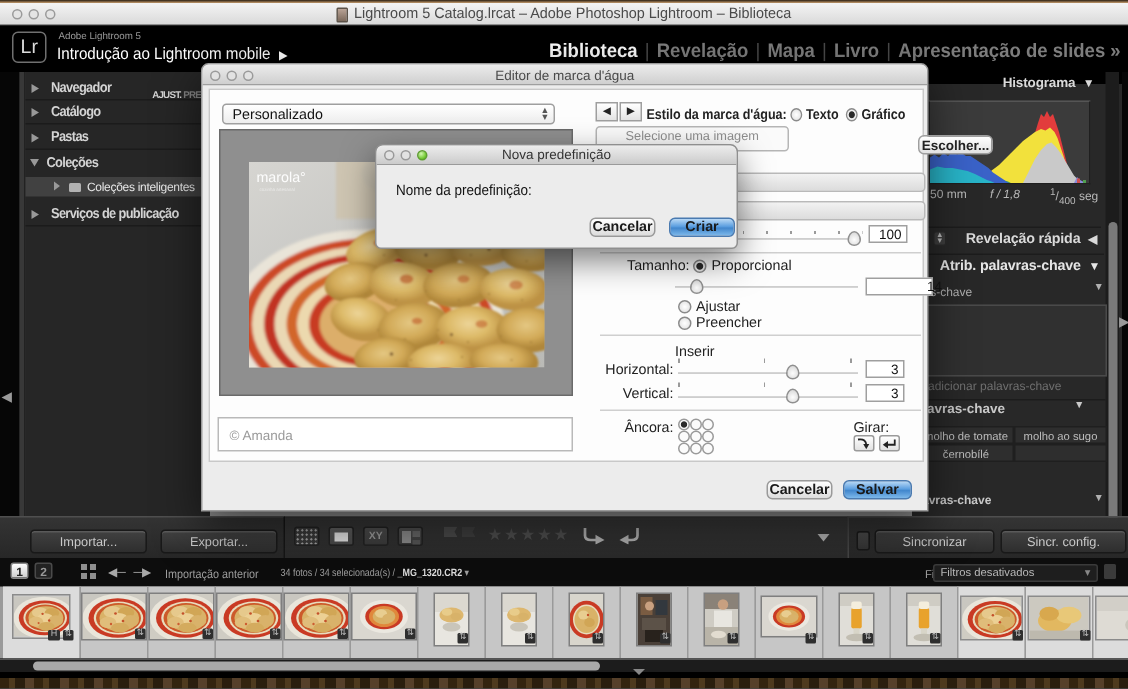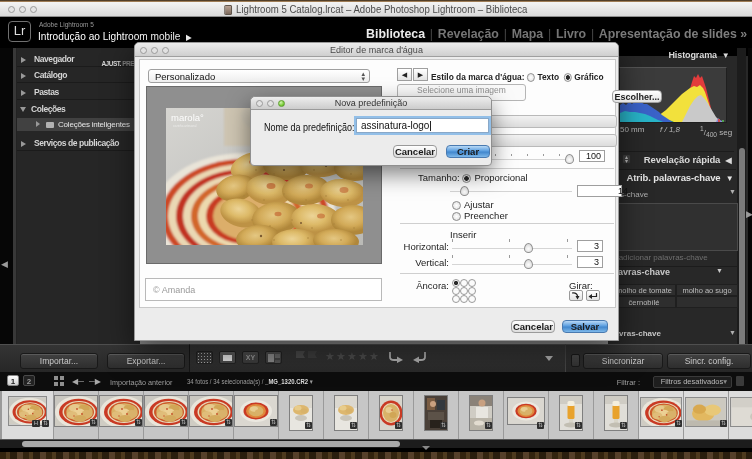--- a/index.html
+++ b/index.html
@@ -91,22 +91,22 @@
 
 #fs-header { left:0; top:372px; width:752px; height:19px; background:#0d0d0d; color:#9e9e9e; font-size:8px; }
 .fsbtn { position:absolute; top:3px; width:12px; height:11px; border-radius:2px; font-size:8px; font-weight:bold;
   text-align:center; line-height:11px; }
 #fs1 { left:7px; background:linear-gradient(#fdfdfd,#cfcfcf); color:#222; border:1px solid #888;}
 #fs2 { left:23px; background:#222; color:#999; border:1px solid #4a4a4a; }
 #fs-imp { left:110px; top:6px; position:absolute; transform:scaleX(0.9); transform-origin:0 0;}
 #fs-info { left:187px; top:6px; position:absolute; font-size:7px; transform:scaleX(0.85); transform-origin:0 0;}
 #fs-name { color:#dcdcdc; font-weight:bold; }
 #fs-filter { right:112px; top:6px; position:absolute; color:#9e9e9e; font-size:7.5px;}
-#fs-fdrop { right:20px; top:4px; position:absolute; width:79px; height:12px; background:#1e1e1e;
-  border:1px solid #3a3a3a; border-radius:2px; color:#b9b9b9; font-size:7.5px; line-height:10px; padding:0 4px;text-align:right;}
+#fs-fdrop { right:20px; top:4px; position:absolute; width:110px; height:12px; background:#1e1e1e;
+  border:1px solid #3a3a3a; border-radius:2px; color:#b9b9b9; font-size:7.5px; line-height:10px; padding:0 4px;}
 
 
 #filmstrip { left:0; top:391px; width:752px; height:48px; background:#9a9a9a; }
 .fcell { position:absolute; top:0; width:45px; height:48px; background:#c6c6c6; border-left:1px solid #9a9a9a; }
 .fcell.sel { background:#dcdcdc; }
 .fphoto { position:absolute; overflow:hidden; outline:1px solid rgba(40,40,40,0.45); background:#ccc; }
 .badge { position:absolute; right:1px; bottom:1px; width:7px; height:7px; background:#2e2e2e; border-radius:1px;
   color:#bbb; font-size:6px; line-height:7px; text-align:center;}
 #fs-scrollrow { left:0; top:439px; width:752px; height:9px; background:#1c1c1c; border-top:1px solid #555;}
 #fs-thumb { left:22px; top:441px; width:378px; height:6px; background:#a9a9a9; border-radius:3px; }
@@ -655,16 +655,15 @@
   <div class="wm-btn" id="wm-cancel">Cancelar</div>
   <div class="wm-btn" id="wm-save">Salvar</div>
 </div>
 
 <div class="abs" id="np-dialog">
   <div id="np-titlebar">Nova predefinição</div>
   <div class="np-circle" style="left:5px"></div>
   <div class="np-circle" style="left:16px"></div>
   <div class="np-circle" id="np-green" style="left:27px"></div>
   <div id="np-label">Nome da predefinição:</div>
-  <div id="np-input">assinatura-logo<span style="display:inline-block;width:1px;height:10px;background:#222;vertical-align:-2px;margin-left:1px"></span></div>
   <div class="np-btn" id="np-cancel">Cancelar</div>
   <div class="np-btn" id="np-create">Criar</div>
 </div>
 
 </body></html>

